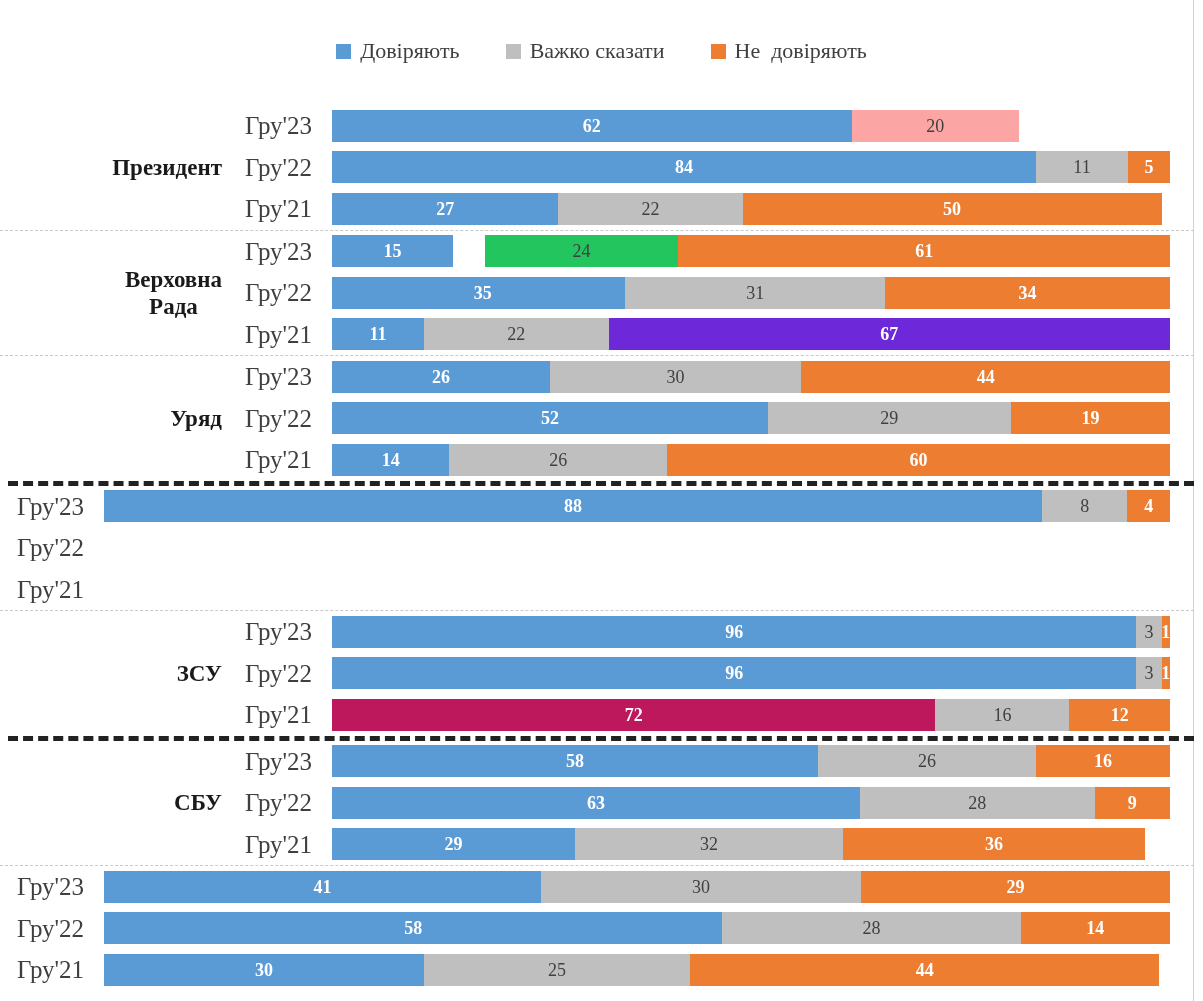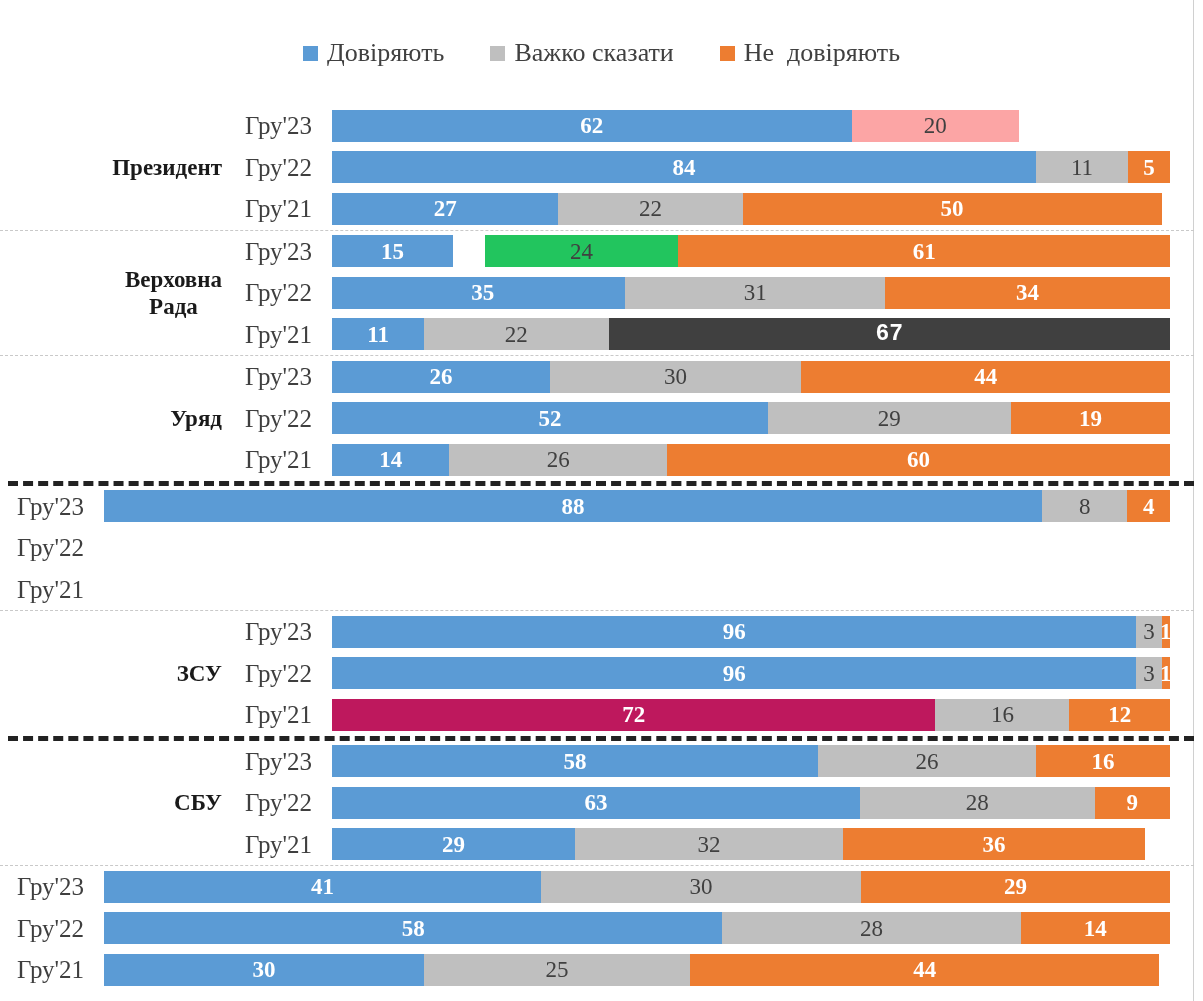--- a/index.html
+++ b/index.html
@@ -49,21 +49,21 @@
     gap: 9px;
     white-space: pre;
   }
   .legend-swatch {
     width: 15px;
     height: 15px;
     display: inline-block;
     flex: 0 0 auto;
   }
   .legend-label {
-    font-size: 26px;
+    font-size: 22px;
     color: #404040;
     line-height: 1;
   }
 
   
   .groups {
     position: absolute;
     top: 105px;
     left: 0;
     width: 1203px;
@@ -128,21 +128,21 @@
   .seg {
     height: 100%;
     display: flex;
     align-items: center;
     justify-content: center;
     position: relative;
     box-sizing: border-box;
     overflow: visible;
   }
   .seg-label {
-    font-size: 23px;
+    font-size: 18px;
     line-height: 1;
     white-space: nowrap;
     position: relative;
     z-index: 2;
   }
   .seg.trust .seg-label,
   .seg.distrust .seg-label {
     color: #ffffff;
     font-weight: bold;
   }
@@ -269,21 +269,21 @@
           </div>
           <div class="row">
             <div class="year-label">Гру'21</div>
             <div class="bar-track">
               <div class="seg trust" style="background: rgb(91, 155, 213); width: 11%;">
                 <span class="seg-label">11</span>
               </div>
               <div class="seg hard" style="background: rgb(191, 191, 191); width: 22%;">
                 <span class="seg-label">22</span>
               </div>
-              <div class="seg distrust" style="background: #404040; width: 67%; font-family: Liberation Mono, monospace;">
+              <div class="seg distrust" style="background: #6d28d9; width: 67%;">
                 <span class="seg-label">67</span>
               </div>
             </div>
           </div>
         </div>
       </div>
       <div class="sep-thin" style="position: relative; left: 0px; right: 0px; margin-left: 0px; margin-right: 9px;"></div>
       <div class="group">
         <div class="group-label-cell">
           <div class="group-label">Уряд</div>

